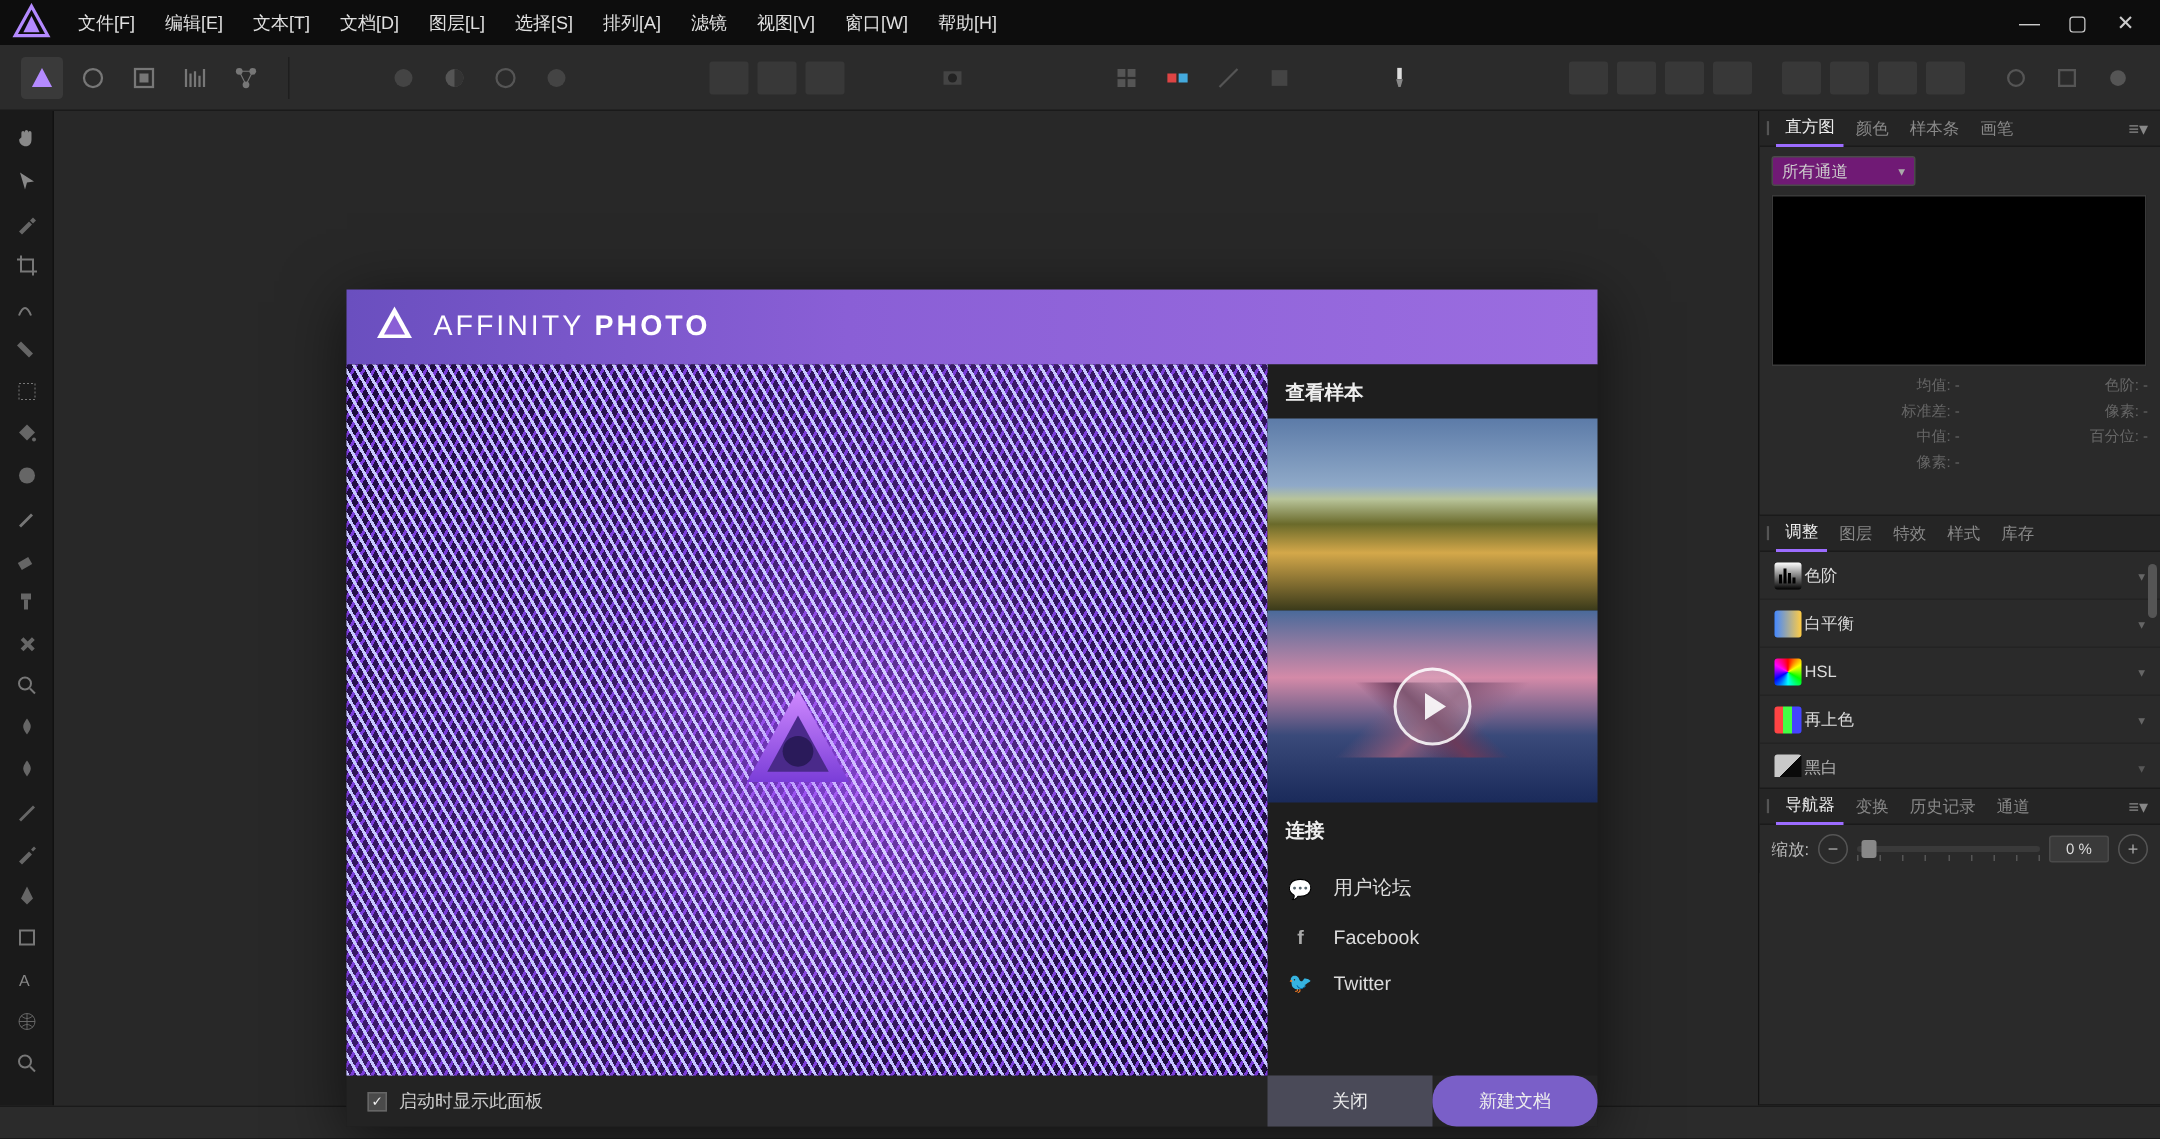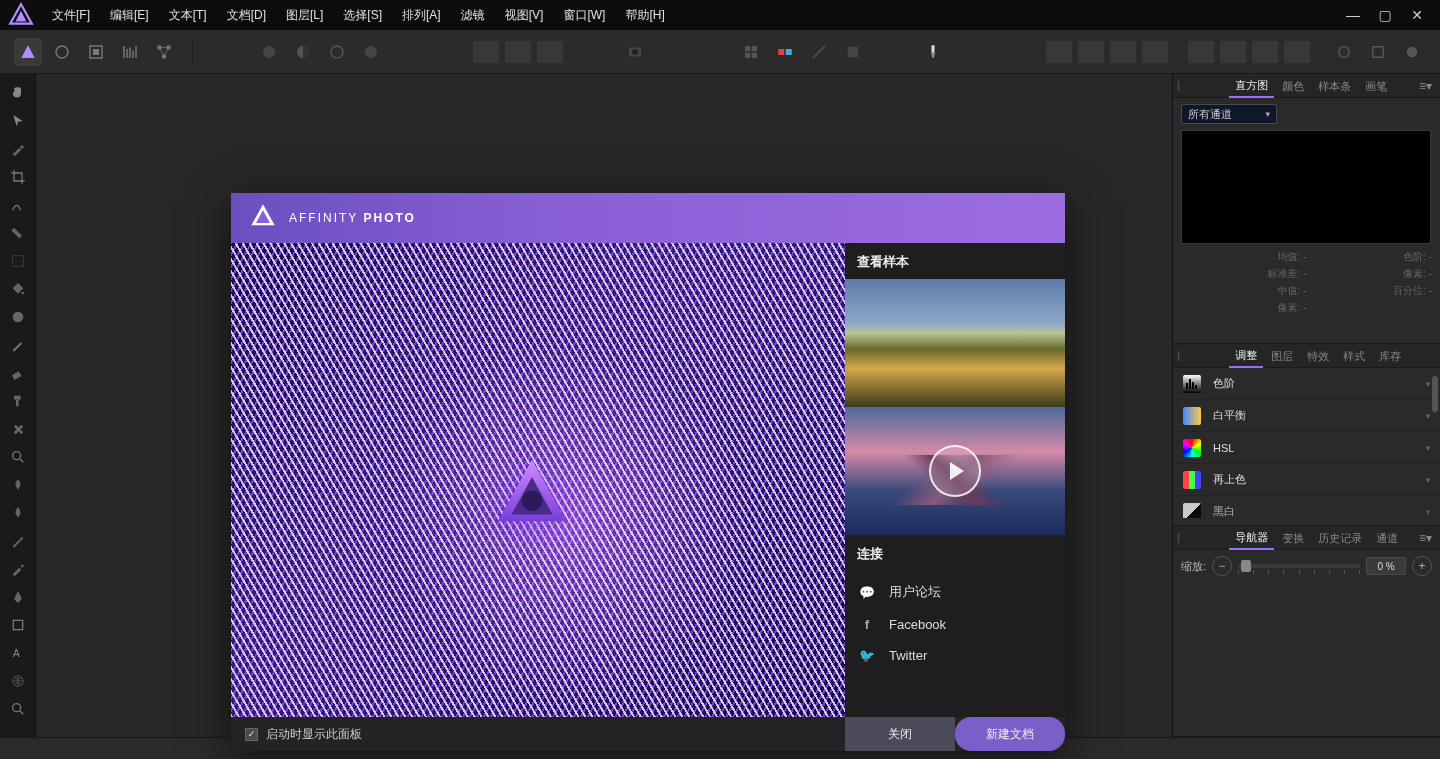--- a/index.html
+++ b/index.html
@@ -28,55 +28,55 @@
 .toolcol { width: 36px; background: #1a1a1a; display: flex; flex-direction: column; align-items: center; padding: 6px 0; gap: 2px; border-right: 1px solid #111; }
 .toolcol .tool { width: 28px; height: 26px; display: flex; align-items: center; justify-content: center; color: #777; border-radius: 3px; }
 
 .canvas { flex: 1; background: #282828; position: relative; }
 
 .rightcol { width: 268px; background: #2a2a2a; display: flex; flex-direction: column; border-left: 1px solid #111; }
 .panel { border-bottom: 1px solid #1a1a1a; display: flex; flex-direction: column; }
 .ptabs { height: 24px; display: flex; align-items: center; font-size: 11px; color: #888; padding: 0 4px; gap: 2px; background: #252525; border-bottom: 1px solid #1a1a1a; position: relative; }
 .ptabs .handle { color: #555; margin-right: 4px; letter-spacing: -2px; font-size: 10px; }
 .ptabs .tab { padding: 0 6px; line-height: 22px; cursor: default; }
-.ptabs .tab.active { color: #eee; border-bottom: 2px solid #9c6cff; margin-left: 45px; }
+.ptabs .tab.active { color: #eee; border-bottom: 2px solid #9c6cff; }
 .ptabs .menu { margin-left: auto; color: #888; font-size: 12px; padding: 0 4px; }
 
 .hist-body { padding: 6px 8px 10px; font-size: 11px; color: #888; }
-.hist-select { width: 96px; height: 20px; background: #0f172a; border: 1px solid #4a4a4a; color: #ccc; font-size: 11px; padding: 0 20px 0 6px; position: relative; display: inline-flex; align-items: center; border-radius: 2px; }
+.hist-select { width: 96px; height: 20px; background: #701a75; border: 1px solid #4a4a4a; color: #ccc; font-size: 11px; padding: 0 20px 0 6px; position: relative; display: inline-flex; align-items: center; border-radius: 2px; }
 .hist-select::after { content: "▾"; position: absolute; right: 6px; color: #aaa; font-size: 9px; }
 .hist-canvas { margin-top: 6px; width: 250px; height: 114px; background: #000; border: 1px solid #3a3a3a; }
 .hist-stats { margin-top: 6px; display: flex; font-size: 10px; color: #666; text-align: right; }
 .hist-stats .col { flex: 1; display: flex; flex-direction: column; gap: 3px; }
 .hist-range { margin-top: 8px; display: flex; align-items: center; gap: 6px; font-size: 10px; color: #777; }
 .hist-range .nbox { width: 44px; height: 18px; background: #3a3a3a; border: 1px solid #4a4a4a; color: #ddd; font-size: 10px; display: flex; align-items: center; padding: 0 4px; border-radius: 2px; }
 .hist-range .gap { flex: 1; }
 
 .adj-body { padding: 0; position: relative; }
 .adj-list { height: 150px; overflow: hidden; }
-.adj-item { height: 32px; display: flex; align-items: center; padding: 0 10px; gap: 12px; font-size: 11px; color: #ddd; border-bottom: 1px solid #232323; }
+.adj-item { height: 32px; display: flex; align-items: center; padding: 0 10px; gap: 2px; font-size: 11px; color: #ddd; border-bottom: 1px solid #232323; }
 .adj-icon { width: 18px; height: 18px; border-radius: 2px; display: flex; align-items: center; justify-content: center; }
 .adj-caret { margin-left: auto; color: #666; font-size: 9px; }
 .adj-scroll { position: absolute; right: 2px; top: 4px; width: 6px; height: 140px; background: transparent; }
 .adj-scroll .thumb { width: 6px; height: 36px; background: #555; border-radius: 3px; margin-top: 4px; }
 
 .nav-body { padding: 6px 8px; font-size: 11px; color: #bbb; display: flex; align-items: center; gap: 6px; }
 .roundbtn { width: 20px; height: 20px; border: 1px solid #555; border-radius: 50%; display: flex; align-items: center; justify-content: center; color: #aaa; font-size: 12px; }
 .slidertrack { flex: 1; height: 4px; background: #3a3a3a; position: relative; border-radius: 2px; }
 .slidertrack .knob { position: absolute; left: 2%; top: -4px; width: 10px; height: 12px; background: #888; border-radius: 2px; }
 .slidertrack .ticks { position: absolute; top: 6px; left: 0; right: 0; display: flex; justify-content: space-between; }
 .slidertrack .ticks span { width: 1px; height: 4px; background: #555; }
 .pctbox { width: 40px; height: 18px; background: #3a3a3a; border: 1px solid #4a4a4a; color: #ddd; font-size: 10px; display: flex; align-items: center; justify-content: center; border-radius: 2px; }
 .nav-blank { flex: 1; background: #2a2a2a; }
 
 
 .welcome { position: absolute; left: 195px; top: 119px; width: 834px; height: 558px; background: #1e1e1e; box-shadow: 0 8px 40px rgba(0,0,0,0.6); display: flex; flex-direction: column; }
 .welcome-hdr { height: 50px; background: linear-gradient(90deg, #6a4fbf 0%, #8a5fd6 40%, #9b6de0 100%); display: flex; align-items: center; padding: 0 18px; gap: 12px; }
 .welcome-hdr .logo svg { width: 28px; height: 28px; }
-.welcome-hdr .brand { color: #fff; font-size: 12px; letter-spacing: 2px; font-weight: 300; }
+.welcome-hdr .brand { color: #fff; font-size: 19px; letter-spacing: 2px; font-weight: 300; }
 .welcome-hdr .brand b { font-weight: 600; }
 
 .welcome-main { flex: 1; display: flex; min-height: 0; justify-content: flex-end; }
 .welcome-art { width: 614px; background:
   radial-gradient(circle at 340px 280px, rgba(155,80,255,0.6) 0, rgba(155,80,255,0) 180px),
   repeating-linear-gradient(60deg, #c8c8ff 0 2px, transparent 2px 6px),
   repeating-linear-gradient(-60deg, #7a3dd8 0 2px, transparent 2px 6px),
   linear-gradient(135deg, #1a0b3a 0%, #3a1a6a 40%, #1a0b3a 100%);
   position: relative; background-blend-mode: screen, normal, normal, normal; }
 .welcome-art .bigicon { position: absolute; left: 260px; top: 210px; }

